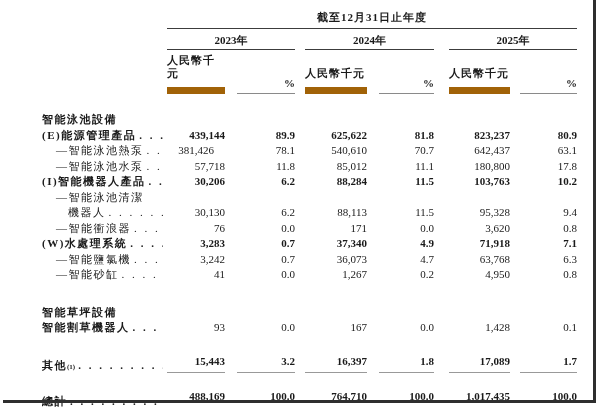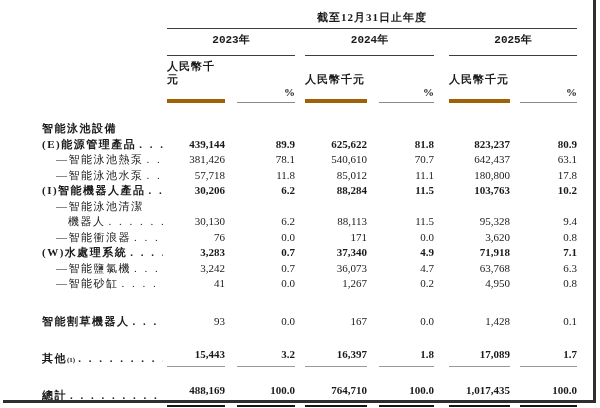--- a/index.html
+++ b/index.html
@@ -42,32 +42,31 @@
   .period {
     grid-column: 2 / 13;
     text-align: center;
     letter-spacing: 1px;
     padding-bottom: 4px;
     border-bottom: 1.5px solid #3c3c3c;
   }
   .yrow { margin-top: 5px; }
   .year {
     text-align: center;
-    padding-bottom: 8px;
+    padding-bottom: 2px;
     border-bottom: 1.5px solid #3c3c3c;
-    font-family: Liberation Mono, monospace;
   }
   .y1 { grid-column: 2 / 5; }
   .y2 { grid-column: 6 / 9; }
   .y3 { grid-column: 10 / 13; }
   .crow { margin-top: 4px; }
   .unit {
     letter-spacing: 1px;
-    padding-bottom: 13px;
-    border-bottom: 4px solid #a16207;
+    padding-bottom: 7px;
+    border-bottom: 7px solid #a16207;
   }
   .u1 { grid-column: 2; } .u2 { grid-column: 6; } .u3 { grid-column: 10; }
   .pct {
     text-align: right;
     padding-bottom: 3px;
     border-bottom: 1px solid #8a8a8a;
   }
   .p1 { grid-column: 4; } .p2 { grid-column: 8; } .p3 { grid-column: 12; }
 
   .tbody { margin-top: 18px; }
@@ -155,21 +154,21 @@
         <div class="cell num bold" style="grid-column: 6;">625,622</div>
         <div class="cell num bold" style="grid-column: 8;">81.8</div>
         <div class="cell num bold" style="grid-column: 10;">823,237</div>
         <div class="cell num bold" style="grid-column: 12;">80.9</div>
       </div>
       <div class="grid row">
         <div class="cell label indent-1">
           <span class="lbl">—智能泳池熱泵</span>
           <span class="leader">. . . . . . . . . . . . . . . . . . . . . . . . . . . . . . . . . . . . . . . . . . . . . . . . . . . . . . . . . . . . </span>
         </div>
-        <div class="cell num" style="grid-column: 2;">381,426</div>
+        <div class="cell num" style="grid-column: 2; text-align: center;">381,426</div>
         <div class="cell num" style="grid-column: 4;">78.1</div>
         <div class="cell num" style="grid-column: 6;">540,610</div>
         <div class="cell num" style="grid-column: 8;">70.7</div>
         <div class="cell num" style="grid-column: 10;">642,437</div>
         <div class="cell num" style="grid-column: 12;">63.1</div>
       </div>
       <div class="grid row">
         <div class="cell label indent-1">
           <span class="lbl">—智能泳池水泵</span>
           <span class="leader">. . . . . . . . . . . . . . . . . . . . . . . . . . . . . . . . . . . . . . . . . . . . . . . . . . . . . . . . . . . . </span>
@@ -254,20 +253,25 @@
         <div class="cell num" style="grid-column: 2;">41</div>
         <div class="cell num" style="grid-column: 4;">0.0</div>
         <div class="cell num" style="grid-column: 6;">1,267</div>
         <div class="cell num" style="grid-column: 8;">0.2</div>
         <div class="cell num" style="grid-column: 10;">4,950</div>
         <div class="cell num" style="grid-column: 12;">0.8</div>
       </div>
       <div style="height: 22px;"></div>
       <div class="grid row">
         <div class="cell label bold">
+          <span class="lbl">智能草坪設備</span>
+        </div>
+      </div>
+      <div class="grid row">
+        <div class="cell label bold">
           <span class="lbl">智能割草機器人</span>
           <span class="leader">. . . . . . . . . . . . . . . . . . . . . . . . . . . . . . . . . . . . . . . . . . . . . . . . . . . . . . . . . . . . </span>
         </div>
         <div class="cell num" style="grid-column: 2;">93</div>
         <div class="cell num" style="grid-column: 4;">0.0</div>
         <div class="cell num" style="grid-column: 6;">167</div>
         <div class="cell num" style="grid-column: 8;">0.0</div>
         <div class="cell num" style="grid-column: 10;">1,428</div>
         <div class="cell num" style="grid-column: 12;">0.1</div>
       </div>

